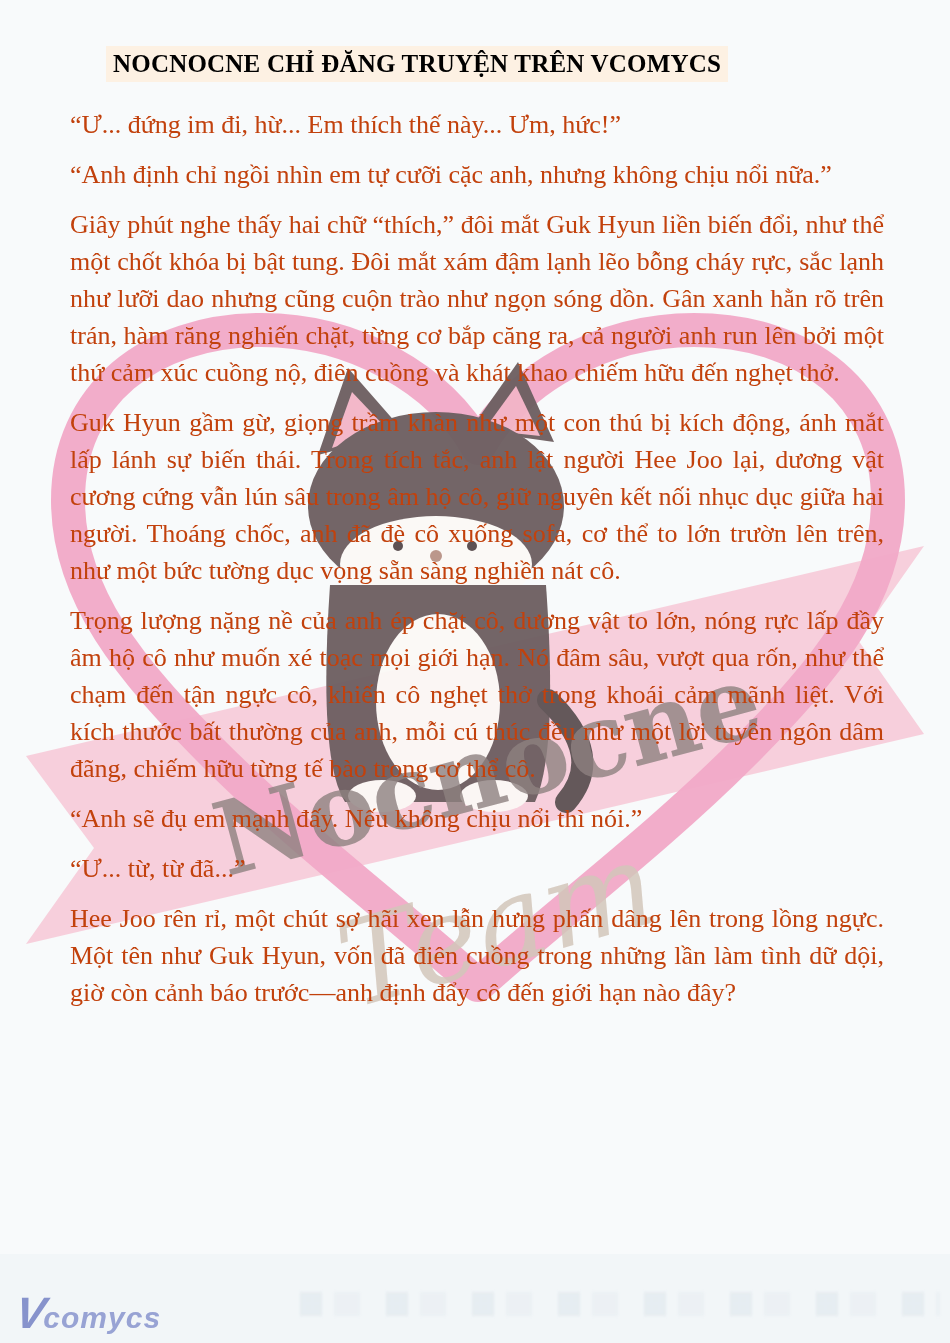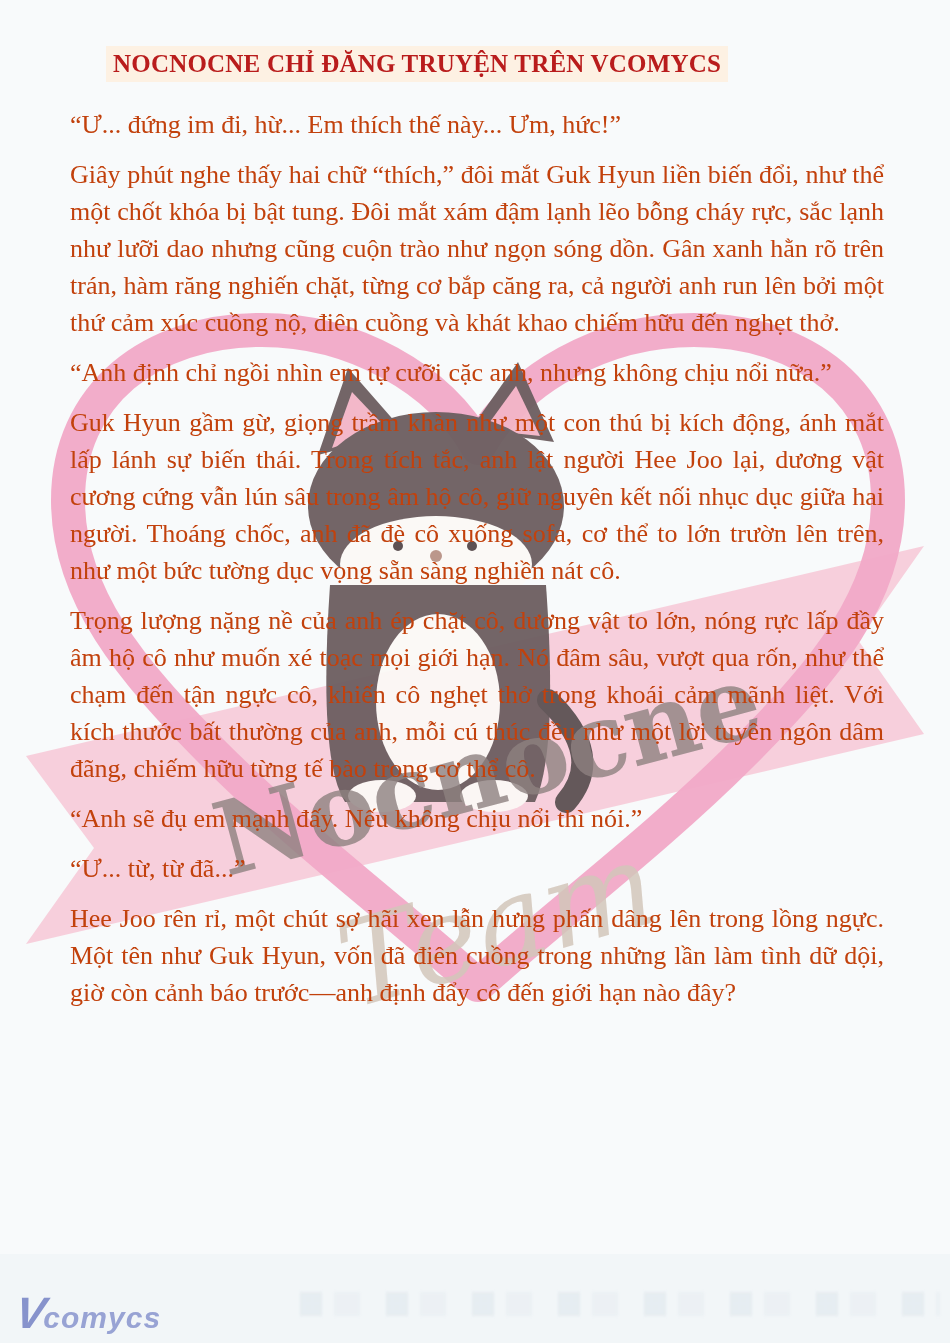--- a/index.html
+++ b/index.html
@@ -15,21 +15,21 @@
     background:#f2f6f8;
   }
   .watermark{position:absolute;left:0;top:0;z-index:1;}
   .content{
     position:absolute;left:70px;top:46px;width:814px;z-index:2;
   }
   .notice{
     display:inline-block;
     margin:0 9px 24px 36px;
     background:#fdf1e3;
-    color:#b91c1c;
+    color:#000000;
     font-weight:bold;
     font-size:25px;
     line-height:32px;
     padding:2px 7px;
     letter-spacing:0.2px;
   }
   .content p{
     margin:0 0 13px 0;
     font-size:26px;
     line-height:37px;
@@ -103,22 +103,22 @@
     <text x="490" y="805" text-anchor="middle" transform="rotate(-15 490 780)" font-family="DejaVu Serif, serif" font-weight="bold" font-size="102" letter-spacing="-1" fill="#8d817f" fill-opacity="0.8">Nocnocne</text>
 
     <text x="500" y="965" text-anchor="middle" transform="rotate(-16 500 935)" font-family="DejaVu Serif, serif" font-style="italic" font-size="118" fill="#d2c6ba" fill-opacity="0.85">Team</text>
   </svg>
 
   <div class="content">
     <div class="notice">
       <span>NOCNOCNE CHỈ ĐĂNG TRUYỆN TRÊN VCOMYCS</span>
     </div>
     <p>“Ư... đứng im đi, hừ... Em thích thế này... Ưm, hức!”</p>
+    <p>“Anh định chỉ ngồi nhìn em tự cưỡi cặc anh, nhưng không chịu nổi nữa.”</p>
     <p>Giây phút nghe thấy hai chữ “thích,” đôi mắt Guk Hyun liền biến đổi, như thể một chốt khóa bị bật tung. Đôi mắt xám đậm lạnh lẽo bỗng cháy rực, sắc lạnh như lưỡi dao nhưng cũng cuộn trào như ngọn sóng dồn. Gân xanh hằn rõ trên trán, hàm răng nghiến chặt, từng cơ bắp căng ra, cả người anh run lên bởi một thứ cảm xúc cuồng nộ, điên cuồng và khát khao chiếm hữu đến nghẹt thở.</p>
-    <p>“Anh định chỉ ngồi nhìn em tự cưỡi cặc anh, nhưng không chịu nổi nữa.”</p>
     <p>Guk Hyun gầm gừ, giọng trầm khàn như một con thú bị kích động, ánh mắt lấp lánh sự biến thái. Trong tích tắc, anh lật người Hee Joo lại, dương vật cương cứng vẫn lún sâu trong âm hộ cô, giữ nguyên kết nối nhục dục giữa hai người. Thoáng chốc, anh đã đè cô xuống sofa, cơ thể to lớn trườn lên trên, như một bức tường dục vọng sẵn sàng nghiền nát cô.</p>
     <p>Trọng lượng nặng nề của anh ép chặt cô, dương vật to lớn, nóng rực lấp đầy âm hộ cô như muốn xé toạc mọi giới hạn. Nó đâm sâu, vượt qua rốn, như thể chạm đến tận ngực cô, khiến cô nghẹt thở trong khoái cảm mãnh liệt. Với kích thước bất thường của anh, mỗi cú thúc đều như một lời tuyên ngôn dâm đãng, chiếm hữu từng tế bào trong cơ thể cô.</p>
     <p>“Anh sẽ đụ em mạnh đấy. Nếu không chịu nổi thì nói.”</p>
     <p>“Ư... từ, từ đã...”</p>
     <p>Hee Joo rên rỉ, một chút sợ hãi xen lẫn hưng phấn dâng lên trong lồng ngực. Một tên như Guk Hyun, vốn đã điên cuồng trong những lần làm tình dữ dội, giờ còn cảnh báo trước—anh định đẩy cô đến giới hạn nào đây?</p>
   </div>
 
   <div class="logo">
     <span class="logo-v">V</span><span class="logo-rest">comycs</span>
   </div>

